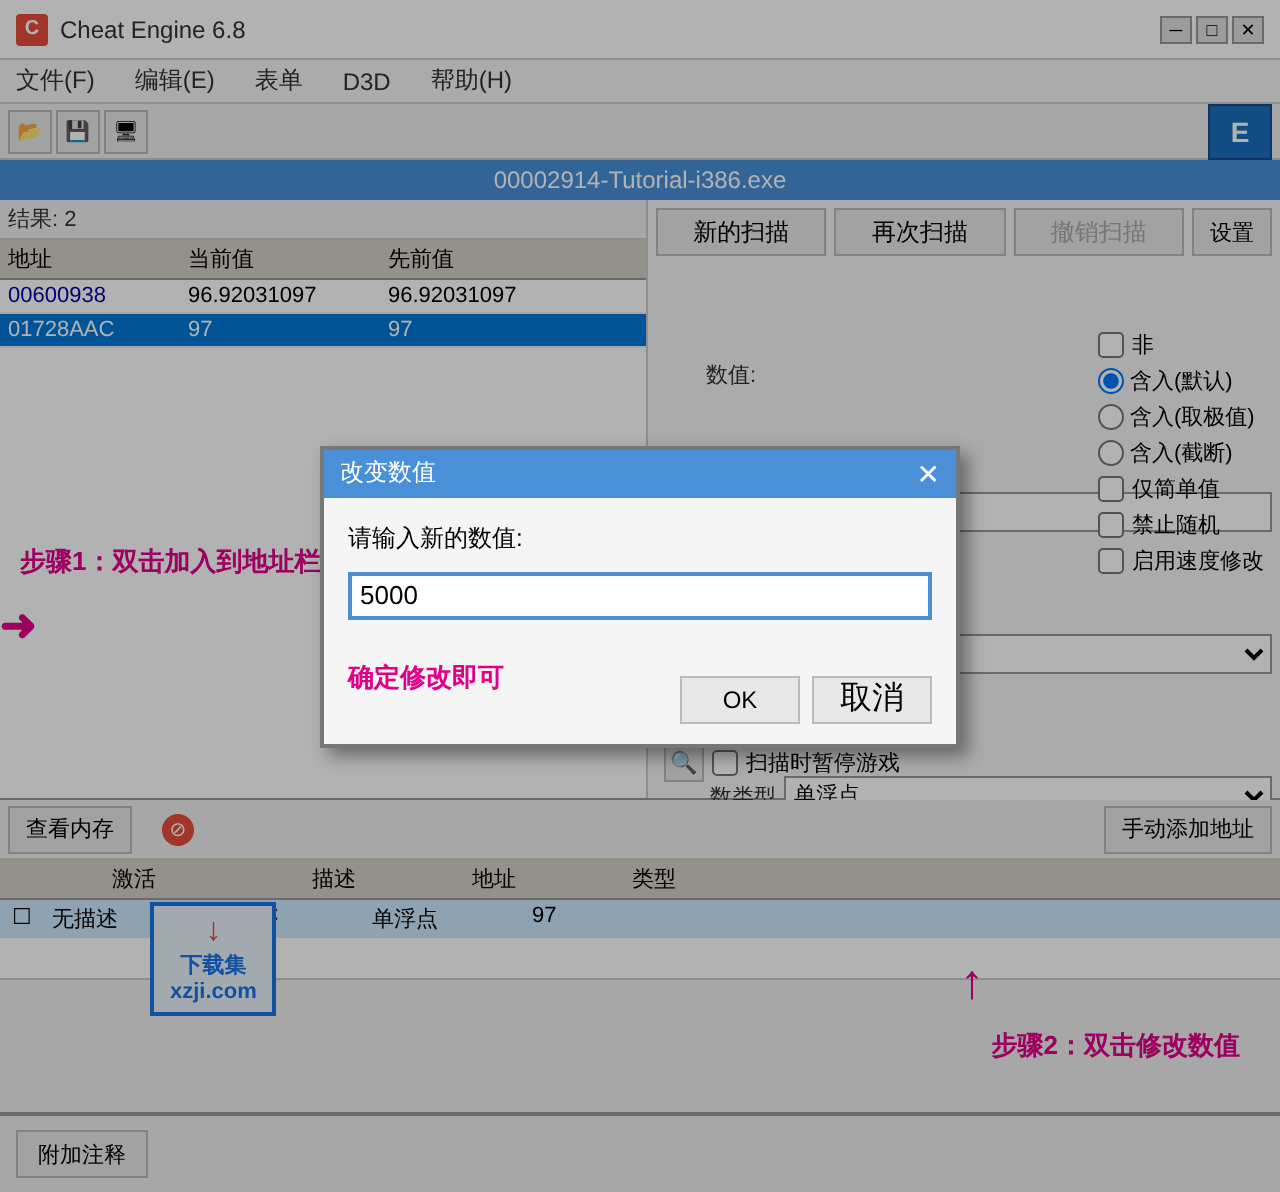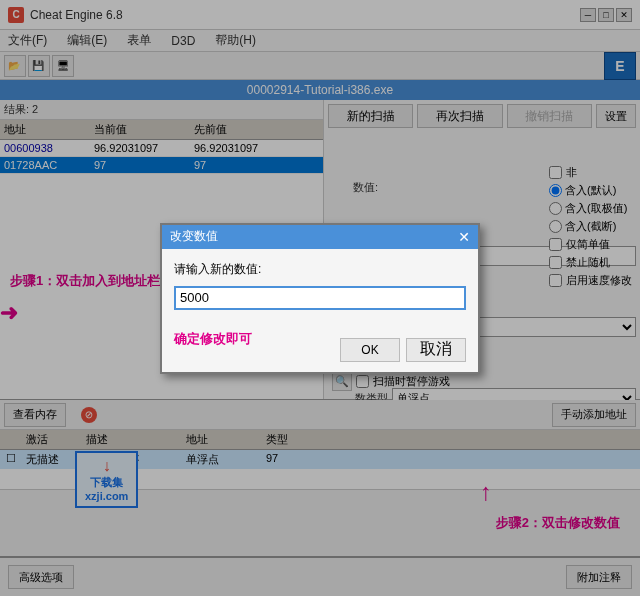--- a/index.html
+++ b/index.html
@@ -87,21 +87,21 @@
     }
     .checkbox-row { display: flex; align-items: center; gap: 4px; }
     .radio-row { display: flex; align-items: center; gap: 3px; }
     .mem-btn {
       height: 24px; padding: 0 8px; background: #e8e8e8; border: 1px solid #bbb;
       font-size: 11px; cursor: pointer;
     }
     .lower-table-header {
       display: grid; grid-template-columns: 20px 60px 100px 80px 80px;
       background: #d4d0c8; border-bottom: 1px solid #999;
-      font-size: 11px; padding: 1px 2px;
+      font-size: 11px; padding: 1px 2px; text-align: right;
     }
     .lower-table-header span { padding: 1px 4px; }
     .lower-table-row {
       display: grid; grid-template-columns: 20px 60px 100px 80px 80px;
       background: #cce8ff; font-size: 11px; padding: 1px 2px;
     }
     .lower-table-row span { padding: 1px 4px; }
 
     
     .footer {
@@ -348,21 +348,20 @@
     <span class="download-icon">↓</span>
     <span class="download-text">下载集</span>
     <span class="download-text">xzji.com</span>
   </div>
 </div>
 
 <div class="step2-annotation">步骤2：双击修改数值</div>
 <div class="step2-arrow">↑</div>
 
 <div class="footer">
-  <button class="footer-btn">高级选项</button>
   <button class="footer-btn">附加注释</button>
 </div>
 
 <div class="modal-overlay">
   <div class="modal">
     <div class="modal-title-bar">
       <span>改变数值</span>
       <span class="modal-close">✕</span>
     </div>
     <div class="modal-body">

